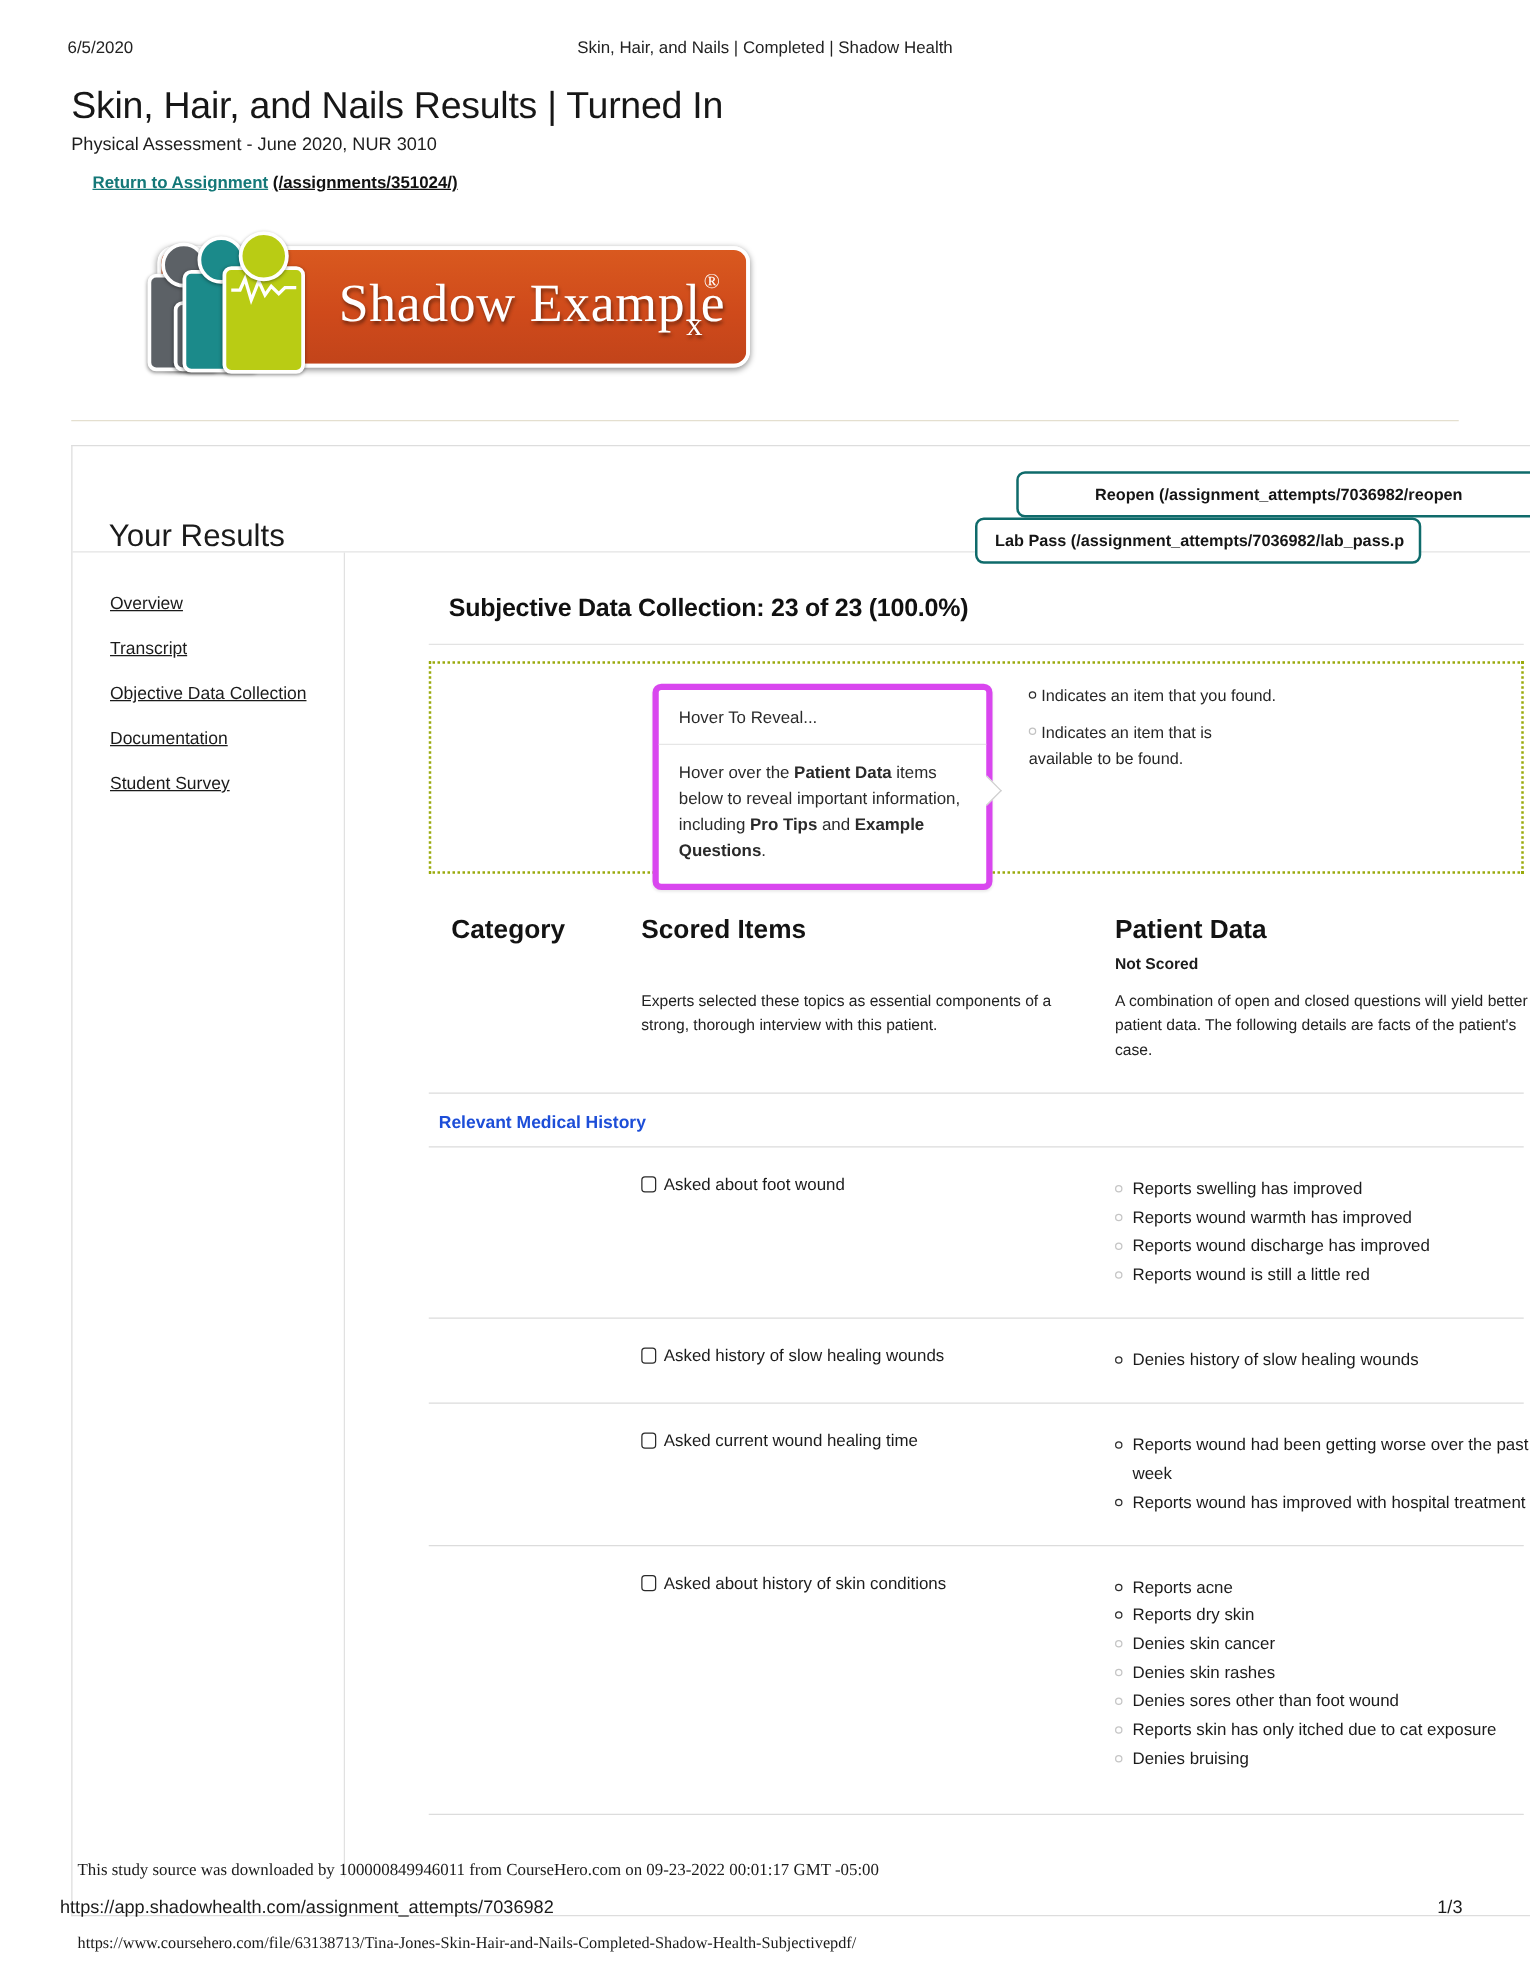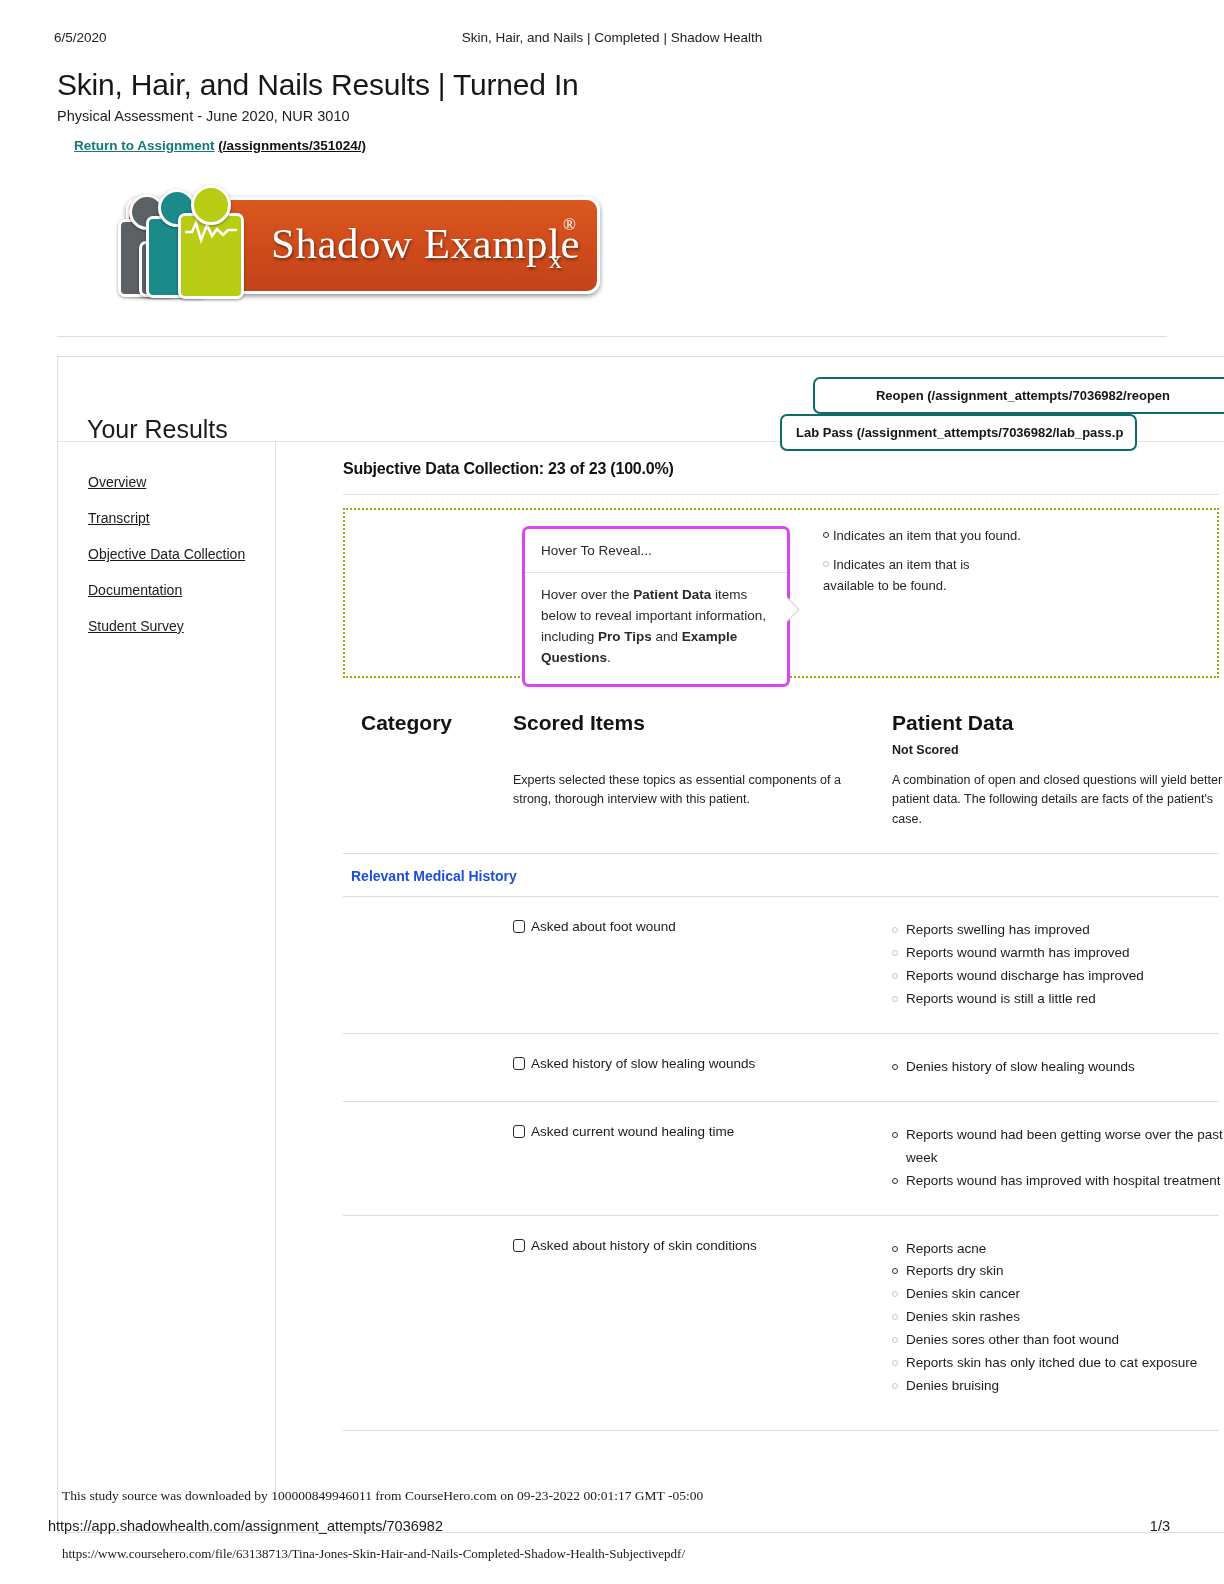--- a/index.html
+++ b/index.html
@@ -252,23 +252,23 @@
 
   .content {
     position: absolute;
     left: 219px;
     top: 0;
     width: 948px;
     padding: 18px 0 0 66px;
     box-sizing: border-box;
   }
   .section-title {
-    font-size: 16px;
+    font-size: 20px;
     font-weight: bold;
-    margin: 0;
+    margin: 16px;
     color: #111;
     letter-spacing: -0.2px;
   }
   .section-rule {
     margin-top: 16px;
     height: 1px;
     background: #e3e3e3;
     width: 876px;
   }
 
@@ -279,21 +279,21 @@
     width: 876px;
     height: 170px;
     border: 2px dotted #9aaa0c;
     box-sizing: border-box;
   }
   .popover {
     position: absolute;
     left: 177px;
     top: 16px;
     width: 262px;
-    border: 3px solid #d946ef;
+    border: 5px solid #d946ef;
     border-radius: 7px;
     background: #fff;
     box-shadow: 0 1px 2px rgba(0,0,0,.08);
   }
   .popover-head {
     padding: 14px 16px;
     font-size: 13.5px;
     color: #2a2a2a;
     border-bottom: 1px solid #e6e6e6;
   }

